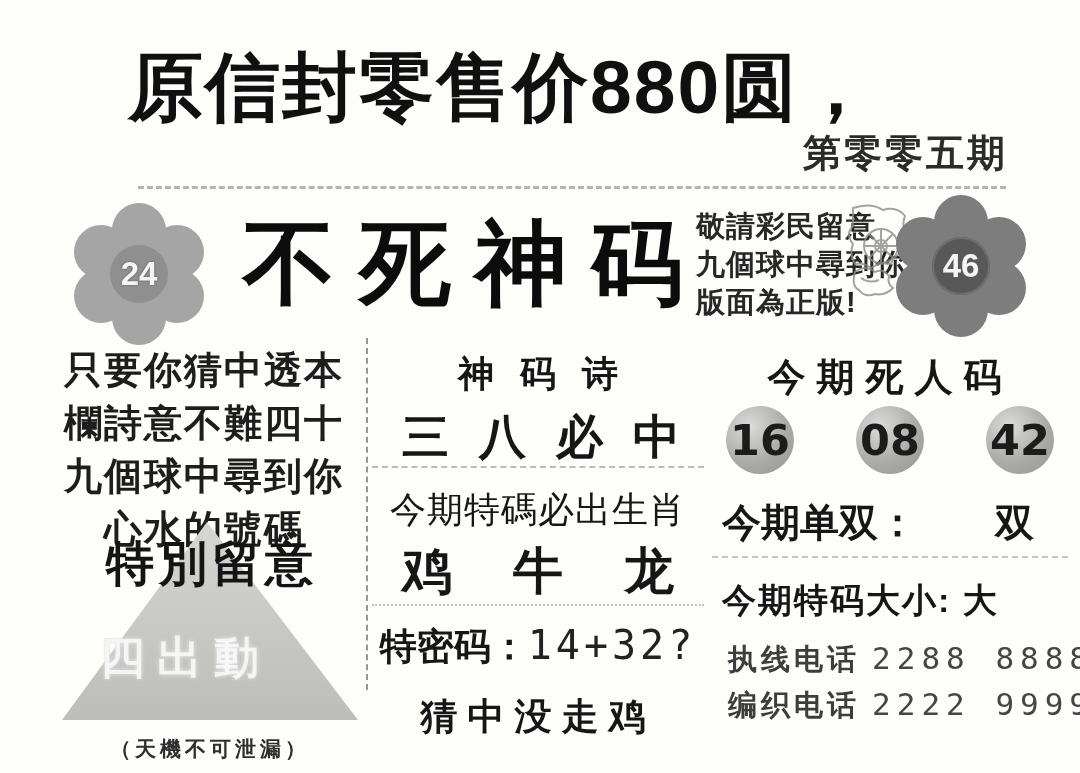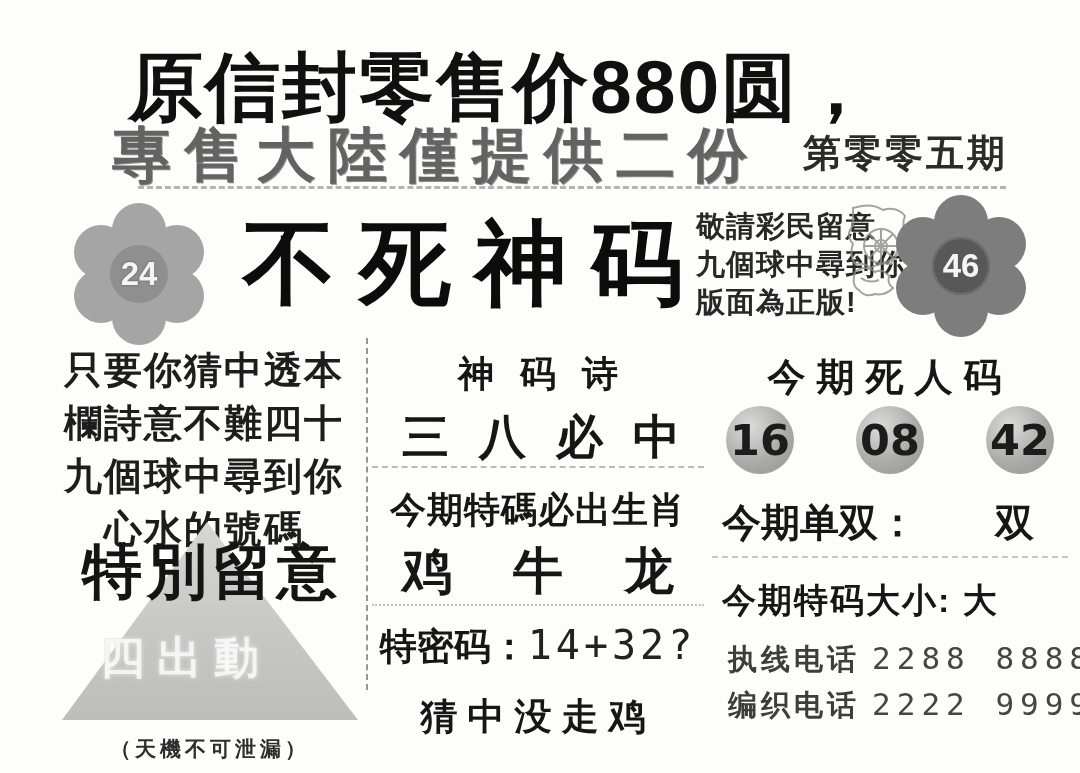--- a/index.html
+++ b/index.html
@@ -39,32 +39,32 @@
   .stamp{left:845px;top:202px;}
 
   
   .v-divider{left:366px;top:338px;height:352px;border-left:2px dashed #6b6b6b;opacity:.7;}
 
   
   .poem{left:46px;top:344px;width:316px;text-align:center;font-size:38px;line-height:53px;letter-spacing:2px;font-weight:700;color:#1d1d1d;}
   .triangle{left:62px;top:522px;width:296px;height:198px;
     background:linear-gradient(180deg,#d6d6d3 0%,#c6c6c2 60%,#bdbdb9 100%);
     clip-path:polygon(49% 0,100% 100%,0 100%);}
-  .highlight{left:66px;top:532px;width:292px;text-align:center;font-size:60px;font-weight:900;letter-spacing:5px;color:#141414;white-space:nowrap;}
+  .highlight{left:66px;top:532px;width:292px;text-align:center;font-size:48px;font-weight:900;letter-spacing:5px;color:#141414;white-space:nowrap;}
   .triangle-word{left:100px;top:628px;width:240px;text-align:left;font-size:45px;font-weight:800;letter-spacing:12px;
     color:rgba(255,255,255,.82);text-shadow:0 0 4px rgba(255,255,255,.65),0 0 1px #9a9a9a;}
   .caption{left:60px;top:735px;width:300px;text-align:center;font-size:21px;letter-spacing:4px;color:#2e2e2e;font-weight:600;}
 
   
   .mid{left:372px;top:340px;width:332px;height:433px;}
   .mid > div{position:absolute;width:100%;text-align:center;white-space:nowrap;}
   .m-title{top:10px;font-size:36px;font-weight:700;letter-spacing:26px;text-indent:26px;}
   .m-verse{top:66px;font-size:47px;font-weight:800;letter-spacing:30px;text-indent:30px;}
   .m-rule1{top:126px;border-top:2px dashed #9f9f9f;opacity:.7;}
-  .m-zodiac-head{top:146px;font-size:36px;font-weight:700;letter-spacing:1px;}
+  .m-zodiac-head{top:146px;font-size:36px;font-weight:400;letter-spacing:1px;}
   .m-zodiacs{top:198px;display:flex;justify-content:space-between;padding:0 30px;width:272px !important;
              font-size:50px;font-weight:800;}
   .m-rule2{top:264px;border-top:2px dotted #b5b5b5;opacity:.8;}
   .m-secret{top:282px;font-size:37px;font-weight:800;}
   .m-secret .val{font-family:"DejaVu Sans Mono","Liberation Mono",monospace;font-weight:400;font-size:40px;letter-spacing:4px;color:#222;}
   .m-slogan{top:352px;font-size:37px;font-weight:800;letter-spacing:10px;}
 
   
   .right{left:712px;top:340px;width:356px;height:433px;}
   .right > div{position:absolute;width:100%;white-space:nowrap;}
@@ -82,21 +82,20 @@
   .r-phone .num{font-family:"DejaVu Sans Mono","Liberation Mono",monospace;font-weight:400;letter-spacing:6px;color:#454545;font-size:31px;}
   .r-phone1{top:300px;padding-left:16px;}
   .r-phone2{top:346px;padding-left:16px;}
 </style>
 </head>
 <body>
 
 <div class="page">
 
   <div class="abs h-line1">原信封零售价880圆，</div>
-  <div class="abs h-line2">專售大陸僅提供二份</div>
   <div class="abs h-issue">第零零五期</div>
   <div class="abs h-dashes"></div>
 
   <div class="abs flower light fl-left">
     <i class="p1"></i>
     <i class="p2"></i>
     <i class="p3"></i>
     <i class="p4"></i>
     <i class="p5"></i>
     <i class="p6"></i>

